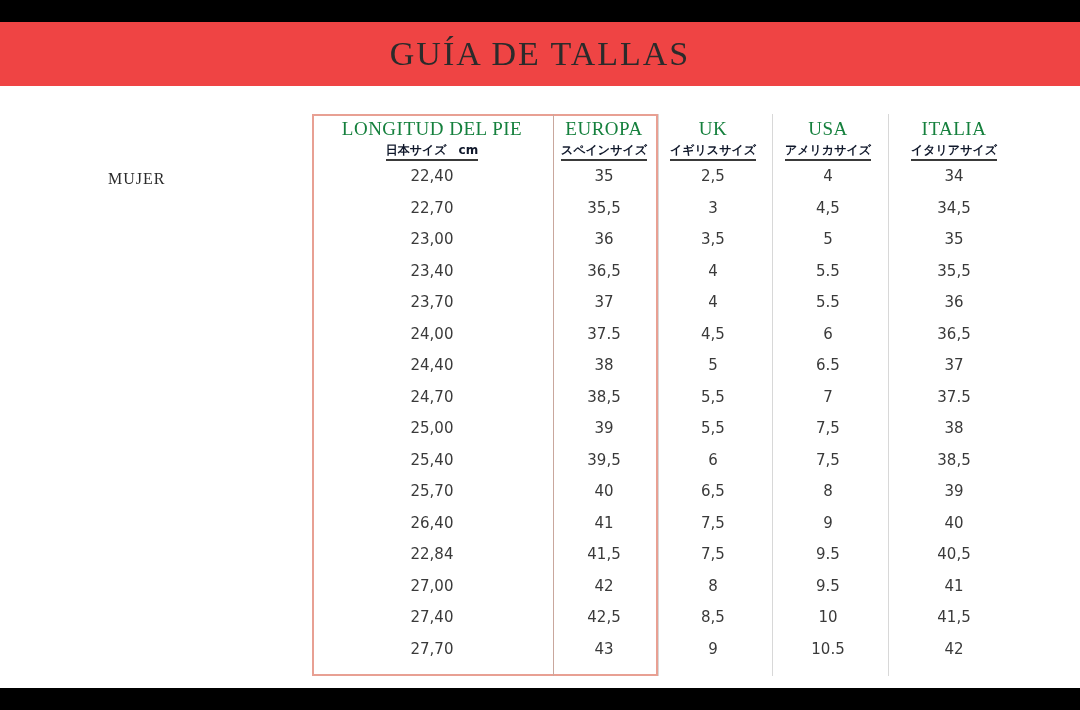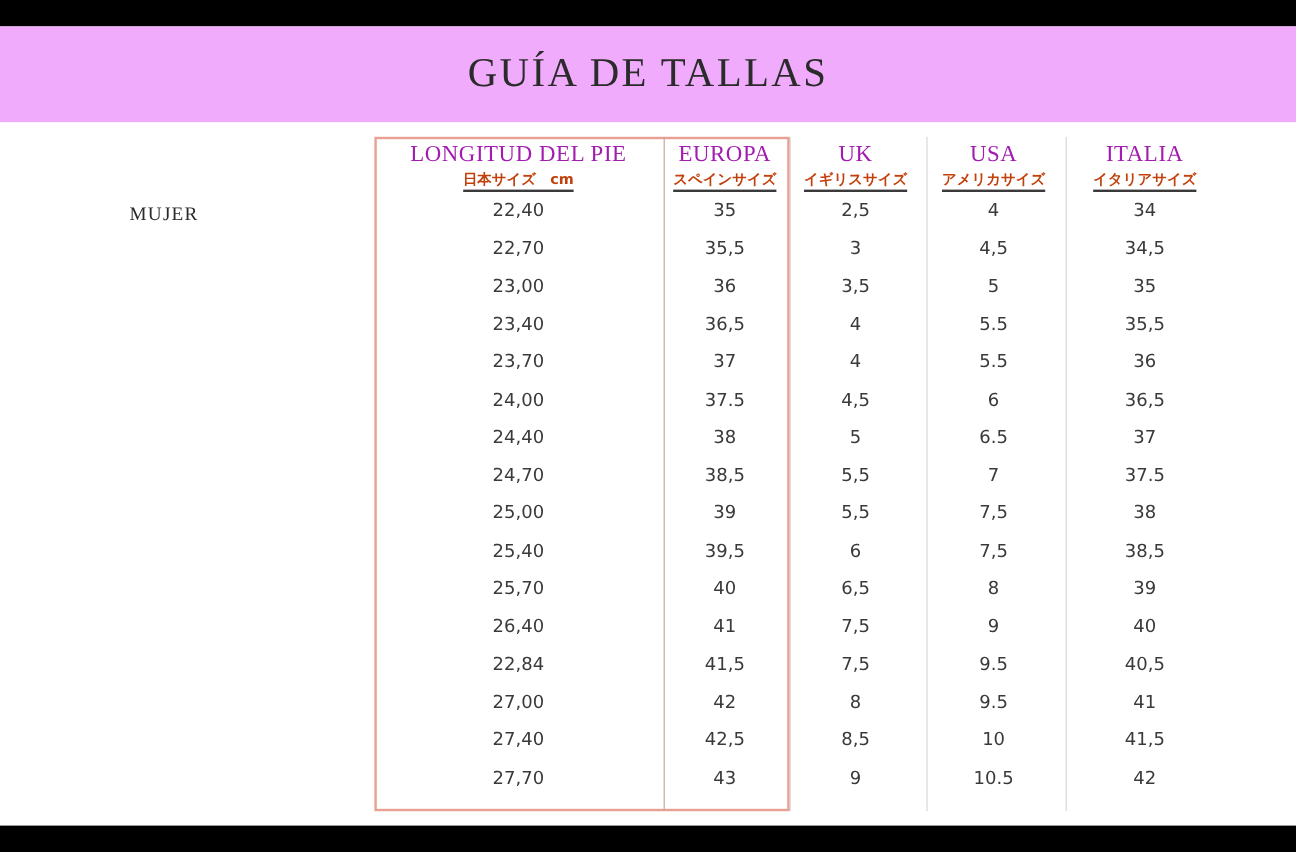--- a/index.html
+++ b/index.html
@@ -33,22 +33,22 @@
     bottom: 0;
     width: 1080px;
     height: 22px;
     background: #000000;
   }
   .banner {
     position: absolute;
     left: 0;
     top: 22px;
     width: 1080px;
-    height: 80px;
-    background: #f0abfc;
+    height: 64px;
+    background: #ef4444;
     display: flex;
     align-items: center;
     justify-content: center;
   }
   .banner-title {
     font-family: "Liberation Serif", serif;
     font-size: 34px;
     letter-spacing: 2px;
     color: #2b2b2b;
     white-space: nowrap;
@@ -90,30 +90,30 @@
   table.size-table th {
     padding: 2px 0 0 0;
     font-weight: normal;
   }
   .th-main {
     display: block;
     font-family: "Liberation Serif", serif;
     font-size: 19px;
     letter-spacing: 0.5px;
     line-height: 22px;
-    color: #a21caf;
+    color: #15803d;
   }
   .th-sub {
     display: inline-block;
     font-family: "DejaVu Sans", sans-serif;
     font-size: 12px;
     font-weight: bold;
     line-height: 16px;
     border-bottom: 2px solid #3a3a3a;
-    color: #c2410c;
+    color: #0f172a;
     padding-bottom: 1px;
   }
   table.size-table td {
     font-family: "DejaVu Sans", sans-serif;
     font-size: 15px;
     line-height: 29.5px;
     height: 29.5px;
     color: #3a3a3a;
   }
   

